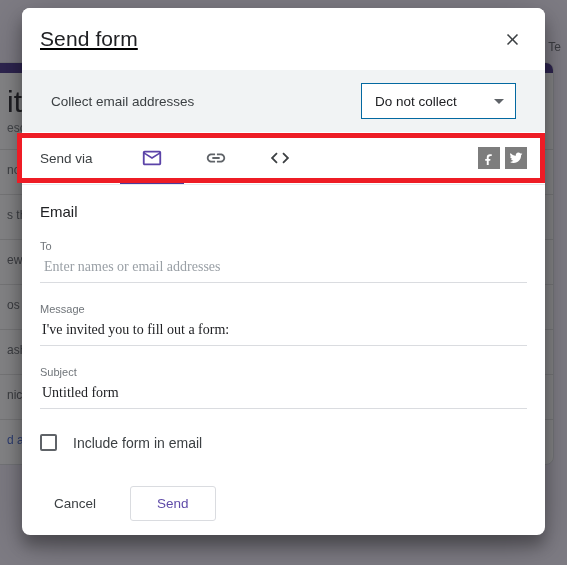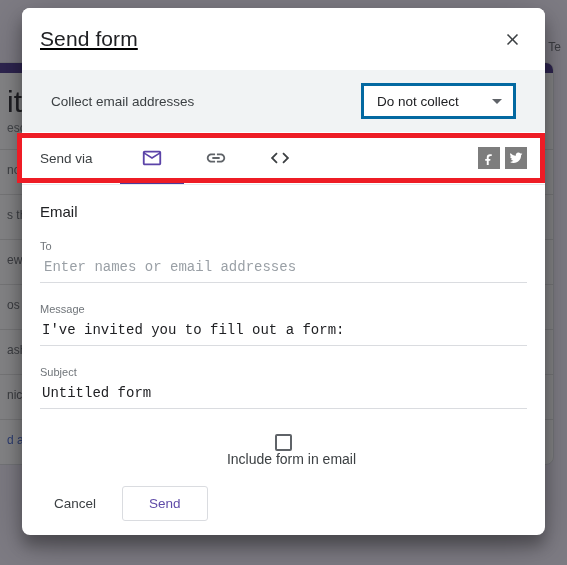--- a/index.html
+++ b/index.html
@@ -134,21 +134,21 @@
     gap: 33px;
   }
   .collect-label {
     font-size: 13.5px;
     color: #3c4043;
   }
   .collect-select {
     width: 155px;
     height: 36px;
     background: #ffffff;
-    border: 3px solid #0369a1;
+    border: 1px solid #0369a1;
     display: flex;
     align-items: center;
     justify-content: space-between;
     padding: 0 11px 0 13px;
     cursor: pointer;
     box-sizing: border-box;
   }
   .collect-select-value {
     font-size: 13.5px;
     color: #202124;
@@ -232,38 +232,37 @@
   .field-label {
     font-size: 11px;
     color: #70757a;
     margin-bottom: 4px;
   }
   .field-input {
     width: 100%;
     border: none;
     border-bottom: 1px solid #dadce0;
     outline: none;
-    font-family: Liberation Mono, monospace;
+    font-family: Liberation Serif, serif;
     font-size: 14px;
     color: #202124;
     padding: 3px 2px 7px 2px;
     background: transparent;
     box-sizing: border-box;
   }
   .field-input::placeholder {
     color: #9aa0a6;
   }
   .field-input.indent { padding-left: 4px; }
 
   .checkbox-row {
     display: flex;
     align-items: center;
     margin-top: 25px;
     cursor: pointer;
-    flex-direction: column;
   }
   .checkbox-box {
     width: 17px;
     height: 17px;
     border: 2px solid #5f6368;
     border-radius: 2px;
     box-sizing: border-box;
   }
   .checkbox-label {
     font-size: 14px;
@@ -287,21 +286,21 @@
     cursor: pointer;
   }
   .add-editor-label {
     font-size: 13.5px;
     color: #1a73e8;
     font-weight: bold;
   }
   .footer-actions {
     display: flex;
     align-items: center;
-    gap: 12px;
+    gap: 20px;
   }
   .cancel-btn {
     font-size: 13.5px;
     color: #3c4043;
     padding: 9px 14px;
     cursor: pointer;
     background: transparent;
     border: none;
     font-family: "Liberation Sans", sans-serif;
   }

